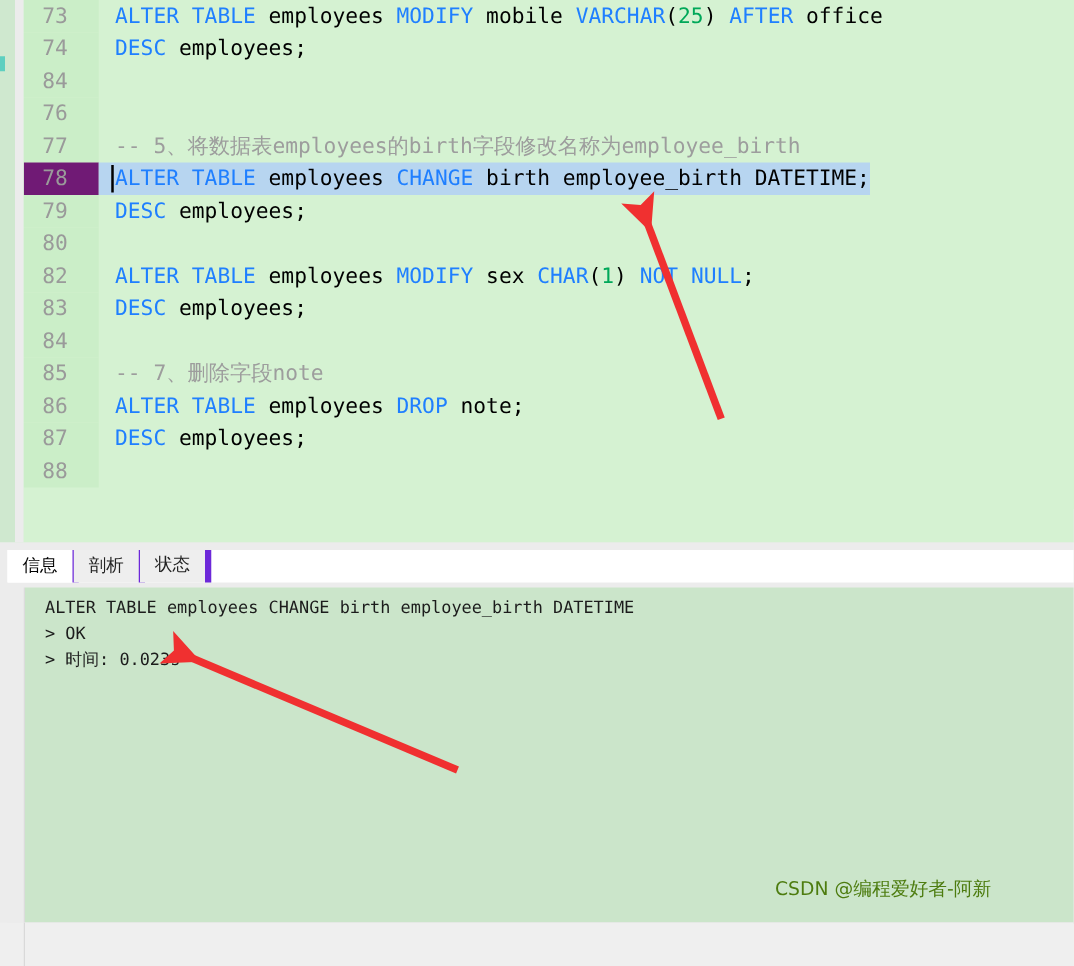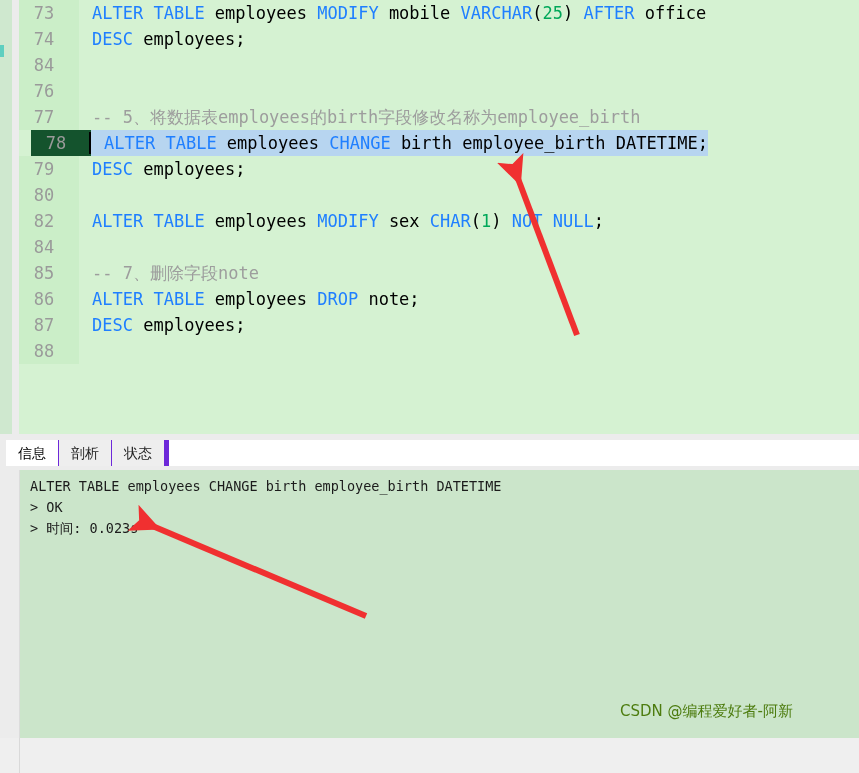--- a/index.html
+++ b/index.html
@@ -76,22 +76,21 @@
     display: inline-block;
     padding-left: 13px;
     vertical-align: top;
     height: 26px;
     color: #3a3a3a;
   }
   .code-line.hl .code-text {
     background: #b7d5f0;
   }
   .code-line.hl .gutter {
-    background: #14532d;
-    margin-left: 12px;
+    background: #701a75;
   }
   .cursor-bar {
     position: absolute;
     left: 70px; top: 2px;
     width: 2px; height: 22px;
     background: #000;
   }
   .kw   { color: #1f7fff; }
   .num  { color: #00a859; }
   .cmt  { color: #9d9d9d; }
@@ -140,21 +139,21 @@
     width: 14px; height: 268px;
     background: #ececec;
     border-right: 1px solid #dcdcdc;
   }
   .res-line {
     font-family: "DejaVu Sans Mono", monospace;
     font-size: 13.5px;
     line-height: 21px;
     color: #1c1c1c;
     white-space: pre;
-    padding-left: 10px;
+    padding-left: 16px;
   }
   .res-line:first-child { padding-top: 6px; }
 
   
   .statusbar {
     position: absolute;
     left: 0; top: 738px;
     width: 859px; height: 35px;
     background: #efefef;
   }
@@ -204,33 +203,34 @@
     <div class="code-area" id="code-area">
         <div class="code-line"><span class="gutter">73</span><span class="code-text"><span class="kw">ALTER</span><span class="pl"> </span><span class="kw">TABLE</span><span class="pl"> employees </span><span class="kw">MODIFY</span><span class="pl"> mobile </span><span class="kw">VARCHAR</span><span class="pl">(</span><span class="num">25</span><span class="pl">) </span><span class="kw">AFTER</span><span class="pl"> office</span></span></div>
         <div class="code-line"><span class="gutter">74</span><span class="code-text"><span class="kw">DESC</span><span class="pl"> employees;</span></span></div>
         <div class="code-line"><span class="gutter">84</span><span class="code-text"></span></div>
         <div class="code-line"><span class="gutter">76</span><span class="code-text"></span></div>
         <div class="code-line"><span class="gutter">77</span><span class="code-text"><span class="cmt">-- 5、将数据表employees的birth字段修改名称为employee_birth</span></span></div>
         <div class="code-line hl"><span class="gutter">78</span><span class="code-text"><span class="kw">ALTER</span><span class="pl"> </span><span class="kw">TABLE</span><span class="pl"> employees </span><span class="kw">CHANGE</span><span class="pl"> birth employee_birth DATETIME;</span></span><span class="cursor-bar"></span></div>
         <div class="code-line"><span class="gutter">79</span><span class="code-text"><span class="kw">DESC</span><span class="pl"> employees;</span></span></div>
         <div class="code-line"><span class="gutter">80</span><span class="code-text"></span></div>
         <div class="code-line"><span class="gutter">82</span><span class="code-text"><span class="kw">ALTER</span><span class="pl"> </span><span class="kw">TABLE</span><span class="pl"> employees </span><span class="kw">MODIFY</span><span class="pl"> sex </span><span class="kw">CHAR</span><span class="pl">(</span><span class="num">1</span><span class="pl">) </span><span class="kw">NOT</span><span class="pl"> </span><span class="kw">NULL</span><span class="pl">;</span></span></div>
+        <div class="code-line"><span class="gutter">83</span><span class="code-text"><span class="kw">DESC</span><span class="pl"> employees;</span></span></div>
         <div class="code-line"><span class="gutter">84</span><span class="code-text"></span></div>
         <div class="code-line"><span class="gutter">85</span><span class="code-text"><span class="cmt">-- 7、删除字段note</span></span></div>
         <div class="code-line"><span class="gutter">86</span><span class="code-text"><span class="kw">ALTER</span><span class="pl"> </span><span class="kw">TABLE</span><span class="pl"> employees </span><span class="kw">DROP</span><span class="pl"> note;</span></span></div>
         <div class="code-line"><span class="gutter">87</span><span class="code-text"><span class="kw">DESC</span><span class="pl"> employees;</span></span></div>
         <div class="code-line"><span class="gutter">88</span><span class="code-text"></span></div>
       </div>
   </div>
 
   <div class="result-panel">
     <div class="tabbar" id="tabbar">
         <div class="tab active" style="left: 0px;">信息</div>
         <div class="tab" style="left: 53px;">剖析</div>
-        <div class="tab" style="left: 106px;">状态</div>
+        <div class="tab" style="left: 106px; font-family: Liberation Mono, monospace;">状态</div>
       </div>
     <div class="res-leftbar"></div>
     <div class="result-body" id="result-body">
         <div class="res-line">ALTER TABLE employees CHANGE birth employee_birth DATETIME</div>
         <div class="res-line">&gt; OK</div>
         <div class="res-line">&gt; 时间: 0.023s</div>
       </div>
   </div>
 
   <div class="status-topline"></div>

